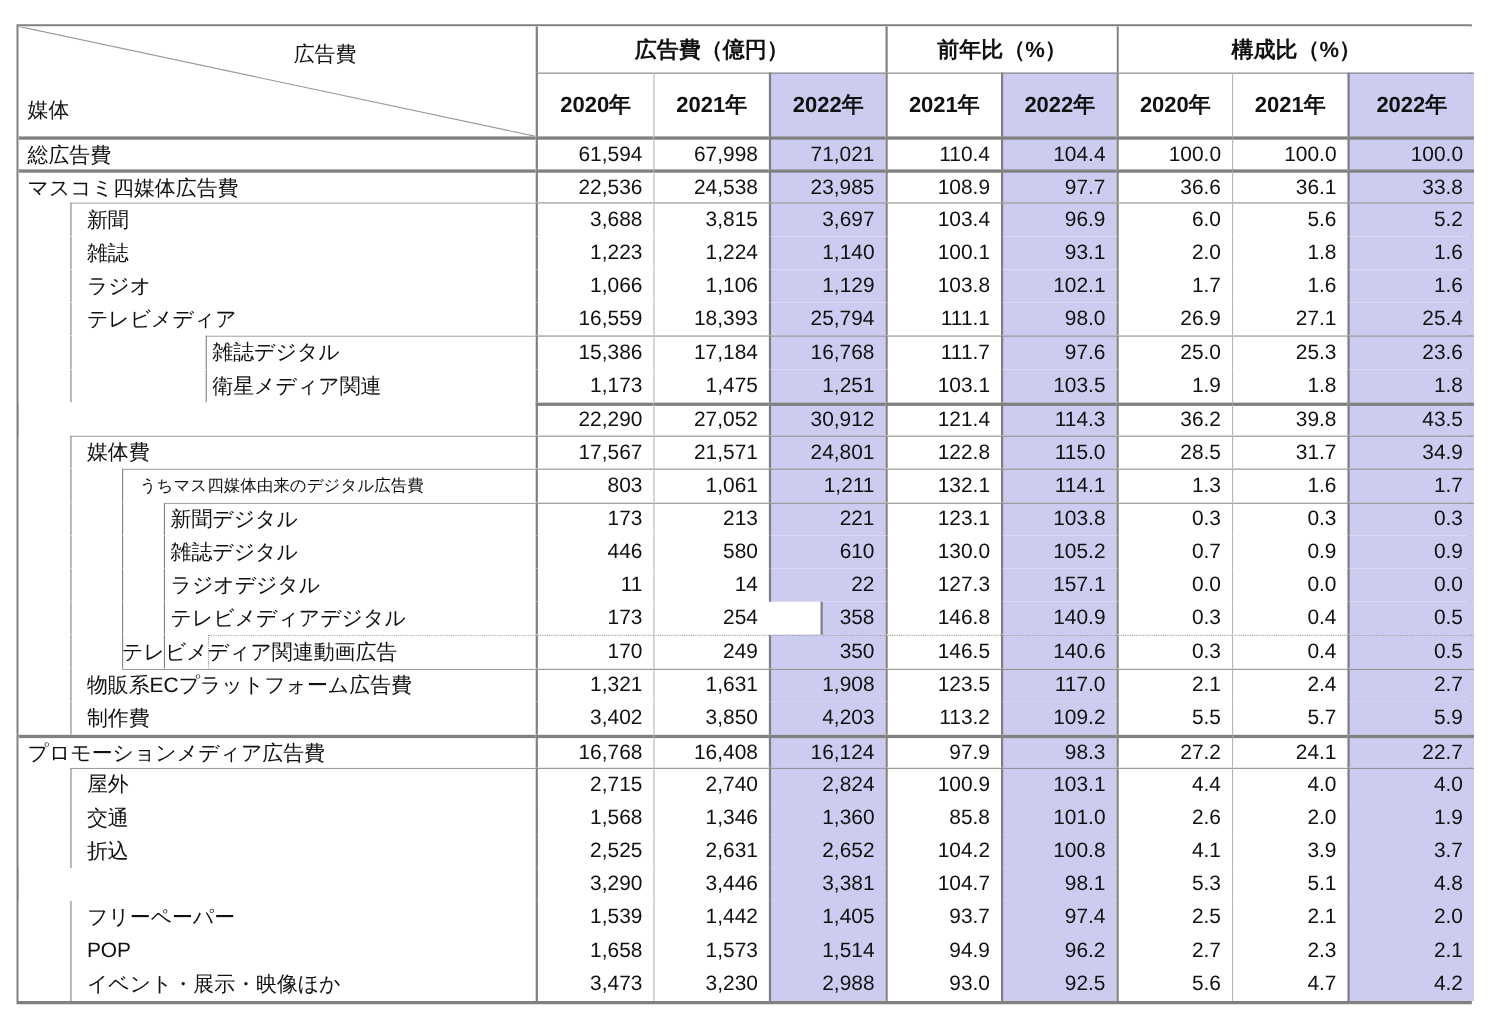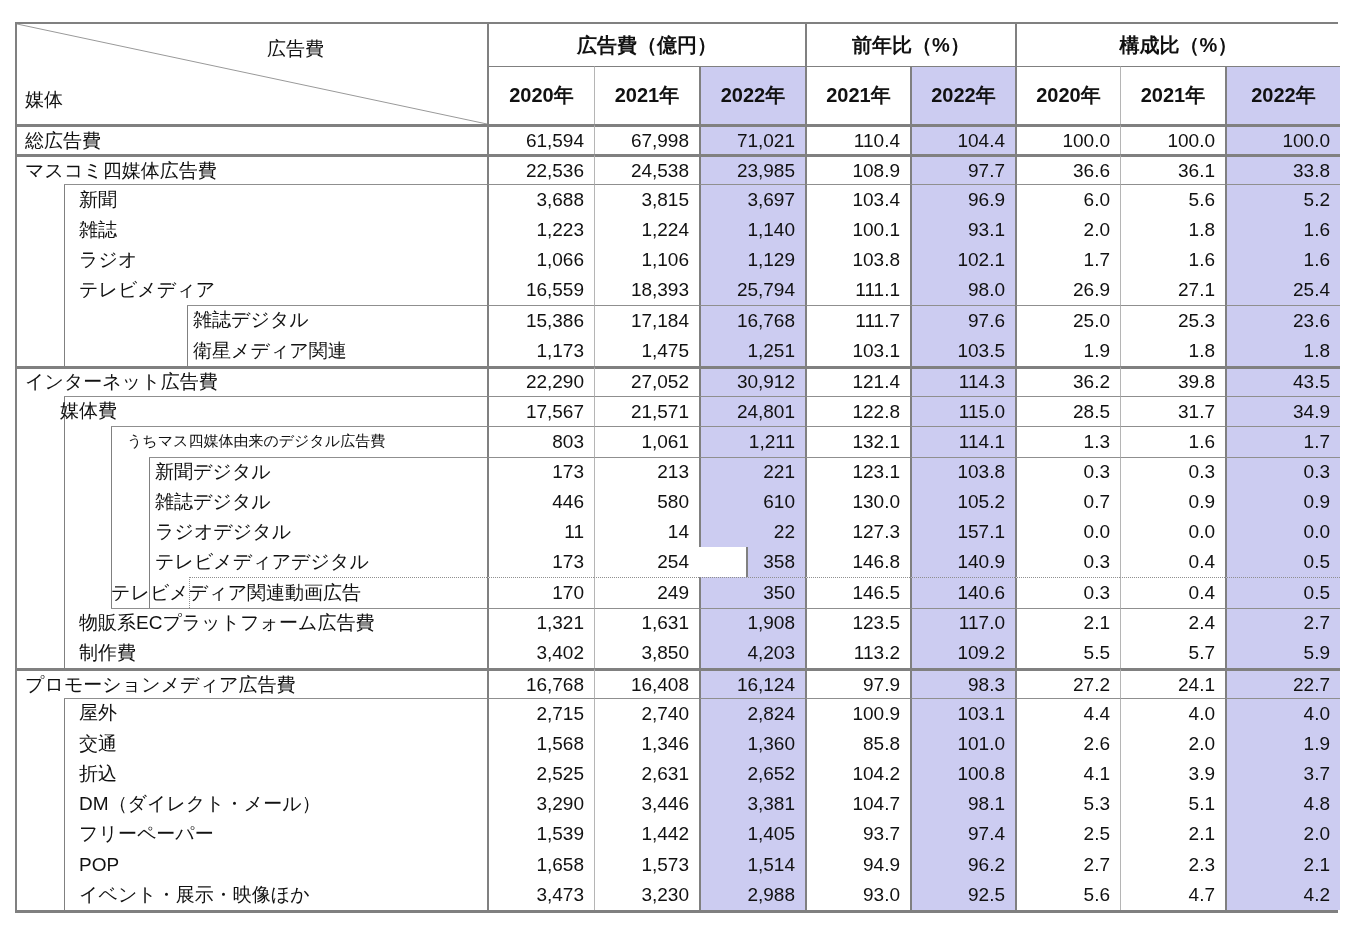--- a/index.html
+++ b/index.html
@@ -149,35 +149,32 @@
         <span class="lbltext" style="padding-left: 176px;">衛星メディア関連</span>
       </div>
       <div class="cell num bl-strong" style="grid-area: 10 / 2;">1,173</div>
       <div class="cell num bl-light" style="grid-area: 10 / 3;">1,475</div>
       <div class="cell num bl-strong hl" style="grid-area: 10 / 4;">1,251</div>
       <div class="cell num bl-strong" style="grid-area: 10 / 5;">103.1</div>
       <div class="cell num bl-strong hl" style="grid-area: 10 / 6;">103.5</div>
       <div class="cell num bl-strong" style="grid-area: 10 / 7;">1.9</div>
       <div class="cell num bl-light" style="grid-area: 10 / 8;">1.8</div>
       <div class="cell num bl-strong hl" style="grid-area: 10 / 9;">1.8</div>
-      <div class="cell lblcell bt-thick" style="grid-area: 11 / 1;">
-        <span class="lbltext" style="padding-left: 8px;">インターネット広告費</span>
-      </div>
       <div class="cell num bl-strong bt-thick" style="grid-area: 11 / 2;">22,290</div>
       <div class="cell num bl-light bt-thick" style="grid-area: 11 / 3;">27,052</div>
       <div class="cell num bl-strong hl bt-thick" style="grid-area: 11 / 4;">30,912</div>
       <div class="cell num bl-strong bt-thick" style="grid-area: 11 / 5;">121.4</div>
       <div class="cell num bl-strong hl bt-thick" style="grid-area: 11 / 6;">114.3</div>
       <div class="cell num bl-strong bt-thick" style="grid-area: 11 / 7;">36.2</div>
       <div class="cell num bl-light bt-thick" style="grid-area: 11 / 8;">39.8</div>
       <div class="cell num bl-strong hl bt-thick" style="grid-area: 11 / 9;">43.5</div>
       <div class="cell lblcell" style="grid-area: 12 / 1;">
         <div class="guide" style="left: 47px;"></div>
         <div class="partline" style="left: 47px;"></div>
-        <span class="lbltext" style="padding-left: 43px;">媒体費</span>
+        <span class="lbltext" style="padding-left: 62px;">媒体費</span>
       </div>
       <div class="cell num bl-strong bt-thin" style="grid-area: 12 / 2;">17,567</div>
       <div class="cell num bl-light bt-thin" style="grid-area: 12 / 3;">21,571</div>
       <div class="cell num bl-strong hl bt-thin" style="grid-area: 12 / 4;">24,801</div>
       <div class="cell num bl-strong bt-thin" style="grid-area: 12 / 5;">122.8</div>
       <div class="cell num bl-strong hl bt-thin" style="grid-area: 12 / 6;">115.0</div>
       <div class="cell num bl-strong bt-thin" style="grid-area: 12 / 7;">28.5</div>
       <div class="cell num bl-light bt-thin" style="grid-area: 12 / 8;">31.7</div>
       <div class="cell num bl-strong hl bt-thin" style="grid-area: 12 / 9;">34.9</div>
       <div class="cell lblcell" style="grid-area: 13 / 1;">
@@ -333,24 +330,20 @@
         <span class="lbltext" style="padding-left: 62px;">折込</span>
       </div>
       <div class="cell num bl-strong" style="grid-area: 24 / 2;">2,525</div>
       <div class="cell num bl-light" style="grid-area: 24 / 3;">2,631</div>
       <div class="cell num bl-strong hl" style="grid-area: 24 / 4;">2,652</div>
       <div class="cell num bl-strong" style="grid-area: 24 / 5;">104.2</div>
       <div class="cell num bl-strong hl" style="grid-area: 24 / 6;">100.8</div>
       <div class="cell num bl-strong" style="grid-area: 24 / 7;">4.1</div>
       <div class="cell num bl-light" style="grid-area: 24 / 8;">3.9</div>
       <div class="cell num bl-strong hl" style="grid-area: 24 / 9;">3.7</div>
-      <div class="cell lblcell" style="grid-area: 25 / 1;">
-        <div class="guide" style="left: 47px;"></div>
-        <span class="lbltext" style="padding-left: 62px;">DM（ダイレクト・メール）</span>
-      </div>
       <div class="cell num bl-strong" style="grid-area: 25 / 2;">3,290</div>
       <div class="cell num bl-light" style="grid-area: 25 / 3;">3,446</div>
       <div class="cell num bl-strong hl" style="grid-area: 25 / 4;">3,381</div>
       <div class="cell num bl-strong" style="grid-area: 25 / 5;">104.7</div>
       <div class="cell num bl-strong hl" style="grid-area: 25 / 6;">98.1</div>
       <div class="cell num bl-strong" style="grid-area: 25 / 7;">5.3</div>
       <div class="cell num bl-light" style="grid-area: 25 / 8;">5.1</div>
       <div class="cell num bl-strong hl" style="grid-area: 25 / 9;">4.8</div>
       <div class="cell lblcell" style="grid-area: 26 / 1;">
         <div class="guide" style="left: 47px;"></div>

